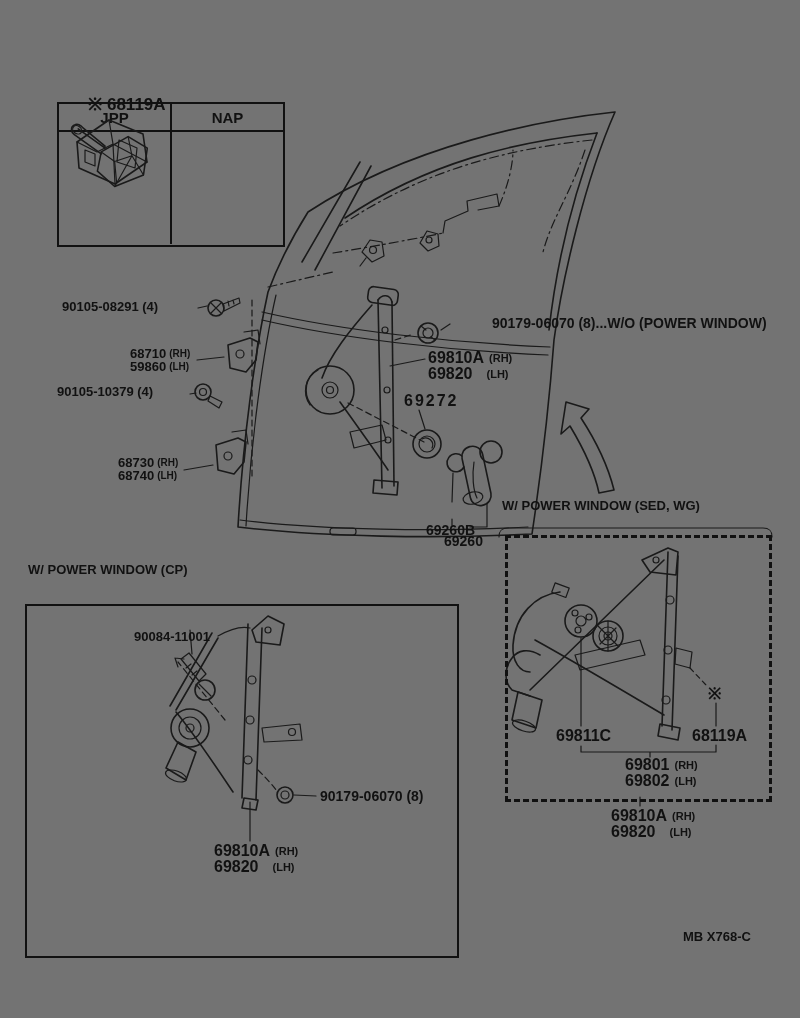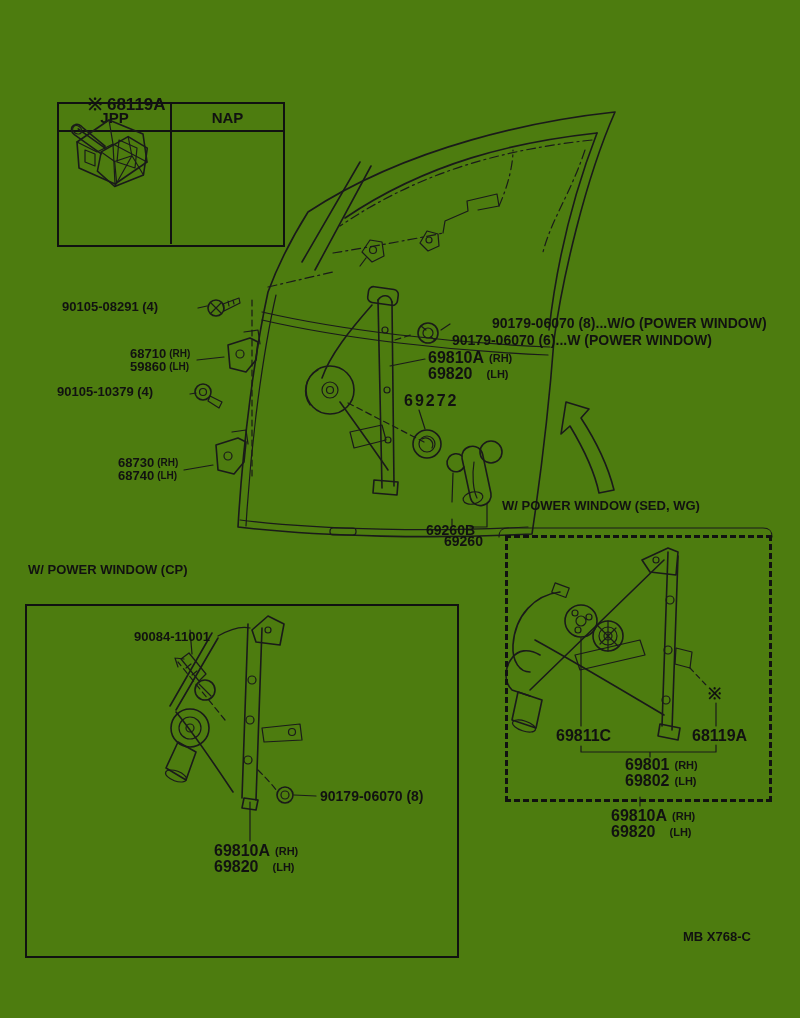--- a/index.html
+++ b/index.html
@@ -1,16 +1,16 @@
 <!DOCTYPE html>
 <html><head>
 <meta charset="utf-8">
 <style>
   html,body{margin:0;padding:0;background:#fff;}
-  #canvas{position:relative;width:800px;height:1018px;background:#4d7c0f;overflow:hidden;
+  #canvas{position:relative;width:800px;height:1018px;background:#737373;overflow:hidden;
           font-family:"Liberation Sans",sans-serif;color:#111;}
   svg{position:absolute;left:0;top:0;}
   .art{stroke:#1a1a1a;fill:none;stroke-width:1.6;stroke-linecap:round;stroke-linejoin:round;}
   .thin{stroke-width:1.2;}
   .lbl{position:absolute;font-weight:700;color:#111;white-space:nowrap;line-height:1;}
   .s17{font-size:17px;} .s16{font-size:16px;} .s15{font-size:13px;} .s14{font-size:14px;} .s13{font-size:13px;}
   .side{font-size:11px;font-weight:700;margin-left:5px;}
   .side10{font-size:10px;font-weight:700;margin-left:3px;}
   .pairrow{display:flex;align-items:center;}
   
@@ -248,21 +248,20 @@
   <div class="lbl s13 pairrow" style="left:118px;top:456px;">
     <span>68730</span>
     <span class="side10">(RH)</span>
   </div>
   <div class="lbl s13 pairrow" style="left:118px;top:469px;">
     <span>68740</span>
     <span class="side10">(LH)</span>
   </div>
 
   <div class="lbl s14" style="left:452px;top:316px;padding-left:40px;">90179-06070 (8)...W/O (POWER WINDOW)</div>
-  <div class="lbl s14" style="left:452px;top:333px;">90179-06070 (6)...W (POWER WINDOW)</div>
 
   <div class="lbl s16 pairrow" style="left:428px;top:350px;">
     <span>69810A</span>
     <span class="side">(RH)</span>
   </div>
   <div class="lbl s16 pairrow" style="left:428px;top:366px;">
     <span>69820</span>
     <span class="side" style="margin-left:14px;">(LH)</span>
   </div>
 

